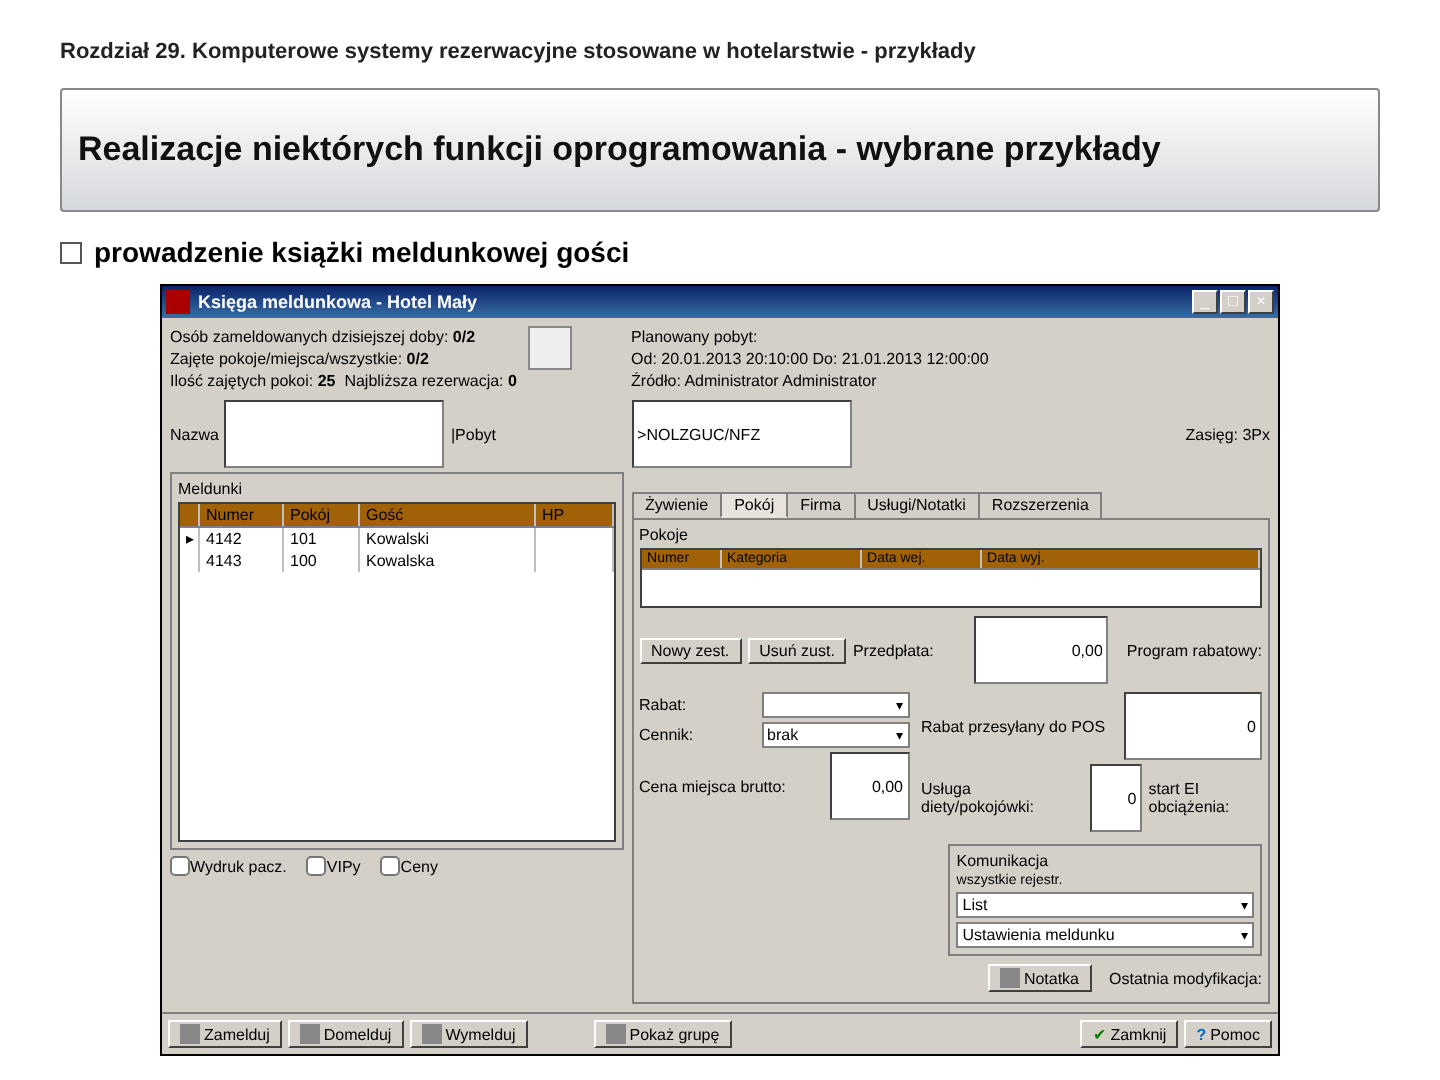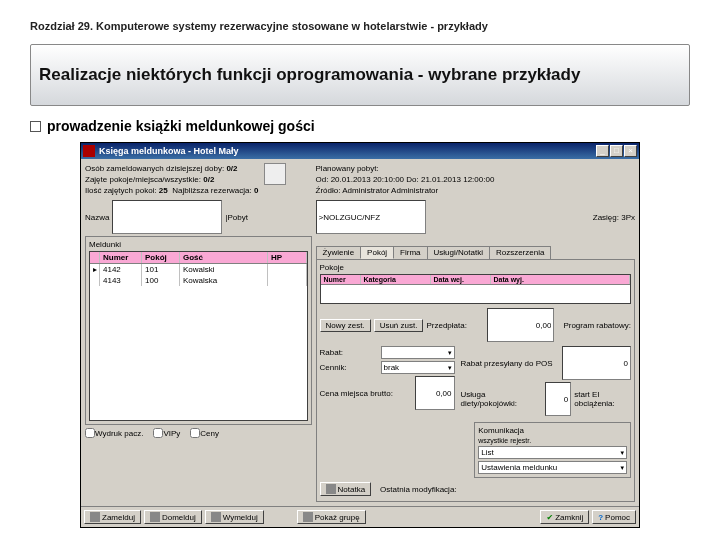--- a/index.html
+++ b/index.html
@@ -21,31 +21,31 @@
   .right-col { flex: 1; }
   .info-block { display: flex; gap: 6px; margin-bottom: 4px; }
   .info-text { font-size: 8px; line-height: 11px; }
   .info-ico { width: 22px; height: 22px; background: #eee; border: 1px solid #888; }
   .row { display: flex; align-items: center; gap: 3px; margin-bottom: 2px; font-size: 8px; }
   .lbl { font-size: 8px; }
   .inp { background: #fff; border: 1px solid #808080; border-top-color: #404040; border-left-color: #404040; height: 13px; font-size: 8px; padding: 16px 2px; }
   .grp { border: 1px solid #808080; padding: 3px; margin-bottom: 3px; }
   .grp-title { font-size: 8px; margin-bottom: 2px; }
   .grid { background: #fff; border: 1px solid #404040; font-size: 8px; }
-  .grid-h { display: flex; background: #f9a8d4; border-bottom: 1px solid #808080; font-weight: bold; }
+  .grid-h { display: flex; background: #a16207; border-bottom: 1px solid #808080; }
   .grid-h > div, .grid-r > div { padding: 1px 3px; border-right: 1px solid #c0c0c0; overflow: hidden; white-space: nowrap; }
   .grid-r { display: flex; }
   .tabs { display: flex; margin-top: 12px; }
   .tab { background: #d4d0c8; border: 1px solid #808080; border-bottom: none; padding: 1px 6px; font-size: 8px; margin-right: -1px; }
   .tab.active { background: #e8e4dc; border-bottom: 1px solid #e8e4dc; position: relative; z-index: 1; }
   .tabpane { border: 1px solid #808080; padding: 3px; background: #d4d0c8; }
   .minigrid { background: #fff; border: 1px solid #404040; height: 30px; font-size: 7px; }
   .minigrid .grid-h { font-size: 7px; }
   .btn { background: #d4d0c8; border: 1px solid #fff; border-right-color: #404040; border-bottom-color: #404040; padding: 1px 5px; font-size: 8px; display: inline-flex; align-items: center; gap: 2px; }
-  .fieldrow { display: flex; align-items: center; gap: 3px; margin: 2px 0; font-size: 8px; }
+  .fieldrow { display: flex; align-items: center; gap: 3px; margin: 2px 0; font-size: 8px; justify-content: flex-end; }
   .fieldrow .lbl { width: 58px; }
   .fieldrow .inp { flex: 1; }
   .dd { background: #fff; border: 1px solid #808080; height: 13px; font-size: 8px; display: flex; align-items: center; padding: 0 2px; }
   .dd::after { content: "▾"; margin-left: auto; font-size: 7px; }
   .section { border: 1px solid #808080; padding: 3px; margin-top: 2px; }
   .chk-row { display: flex; gap: 10px; font-size: 8px; margin: 3px 0; }
   .chk { display: flex; align-items: center; gap: 0; }
   .chk input { width: 10px; height: 10px; }
   .footer-btns { display: flex; gap: 3px; padding: 3px; border-top: 1px solid #808080; }
   .footer-right { margin-left: auto; display: flex; gap: 3px; }

